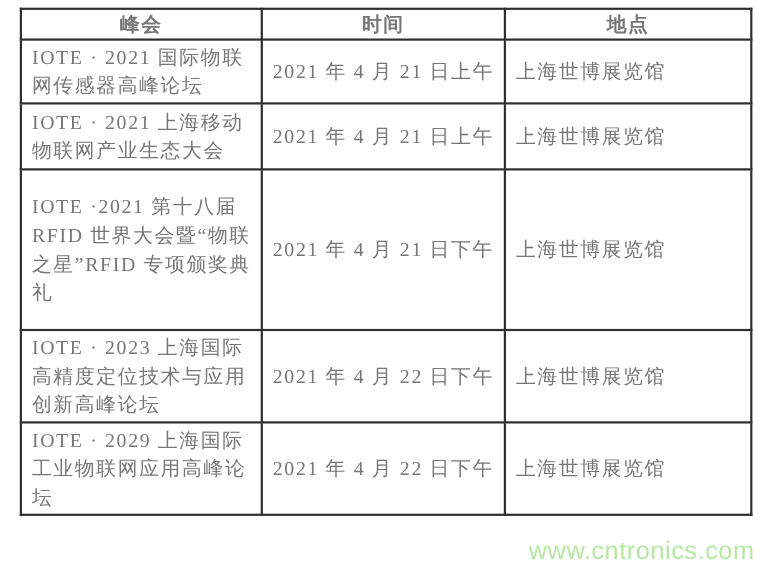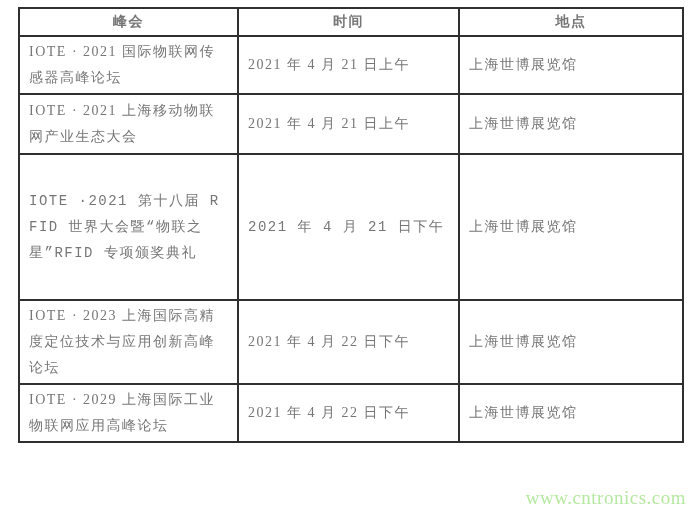--- a/index.html
+++ b/index.html
@@ -12,21 +12,21 @@
     overflow: hidden;
   }
   table.schedule {
     position: absolute;
     left: 18px;
     top: 7px;
     width: 664px;
     border-collapse: collapse;
     table-layout: fixed;
     color: var(--text, #767676);
-    font-size: 14px;
+    font-size: 18px;
   }
   table.schedule th,
   table.schedule td {
     border: 2px solid var(--border, #2f2f2f);
     letter-spacing: 1.5px;
     line-height: 26px;
     vertical-align: middle;
     overflow: hidden;
   }
   table.schedule th {
@@ -35,30 +35,30 @@
     padding: 0 4px;
   }
   table.schedule td {
     text-align: left;
     padding: 2px 8px 2px 9px;
     word-break: break-all;
   }
   tr.hdr   { height: 28px; }
   tr.r0    { height: 58px; margin-left: 11px; }
   tr.r1    { height: 60px; border-radius: 11px; }
-  tr.r2    { height: 146px; font-family: Liberation Mono, monospace; }
+  tr.r2    { height: 146px; }
   tr.r3    { height: 91px; }
   tr.r4    { height: 81px; }
   tr.r5    { height: 57px; }
   .watermark {
     position: absolute;
     right: 4px;
     top: 487px;
-    font-family: Liberation Serif, serif;
-    font-size: 19px;
+    font-family: Liberation Sans, sans-serif;
+    font-size: 23px;
     letter-spacing: 0.5px;
     color: var(--watermark, #b5e8a0);
     background: transparent;
   }
 </style>
 </head>
 <body>
 
 <div class="page">
   <table class="schedule">

